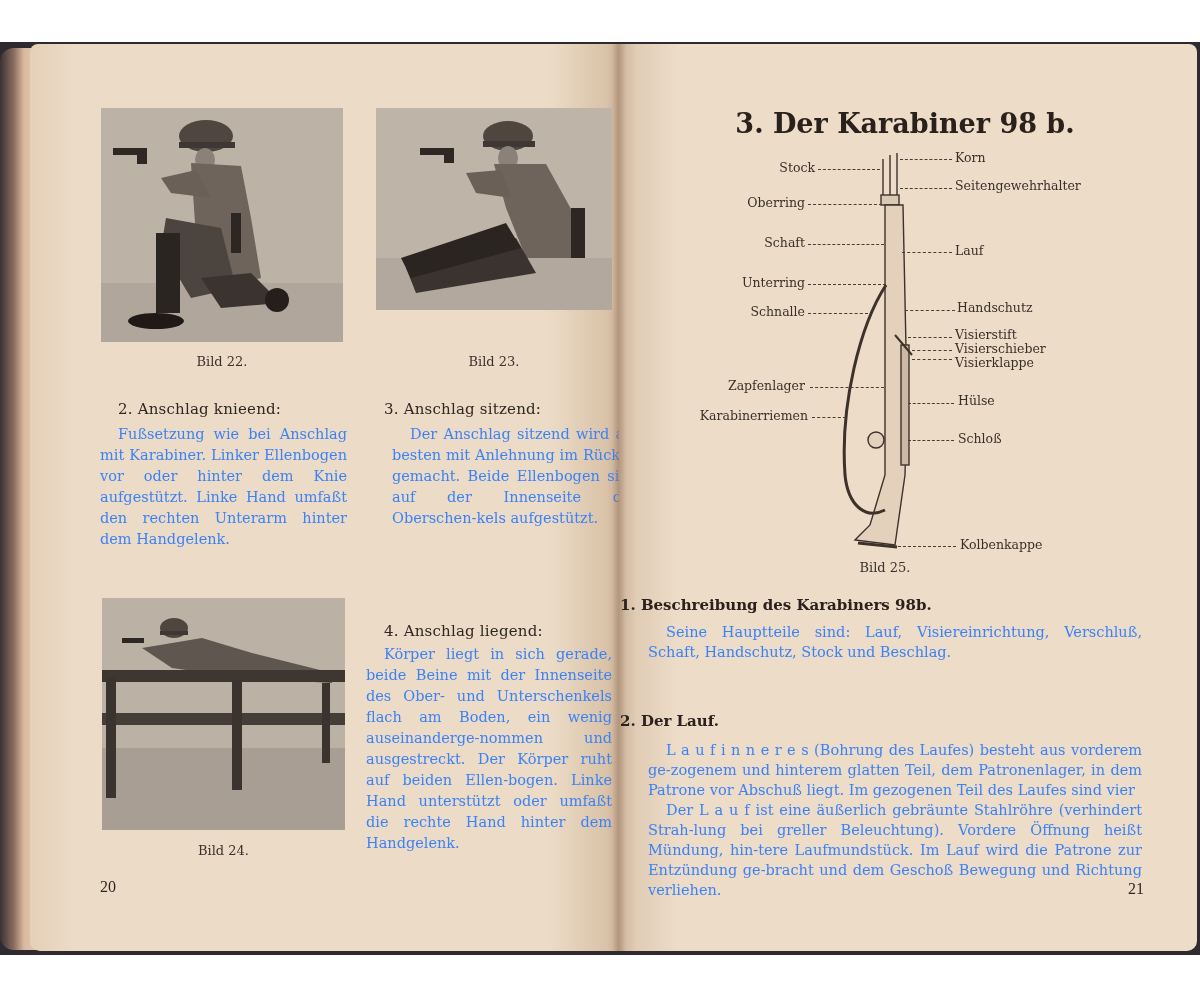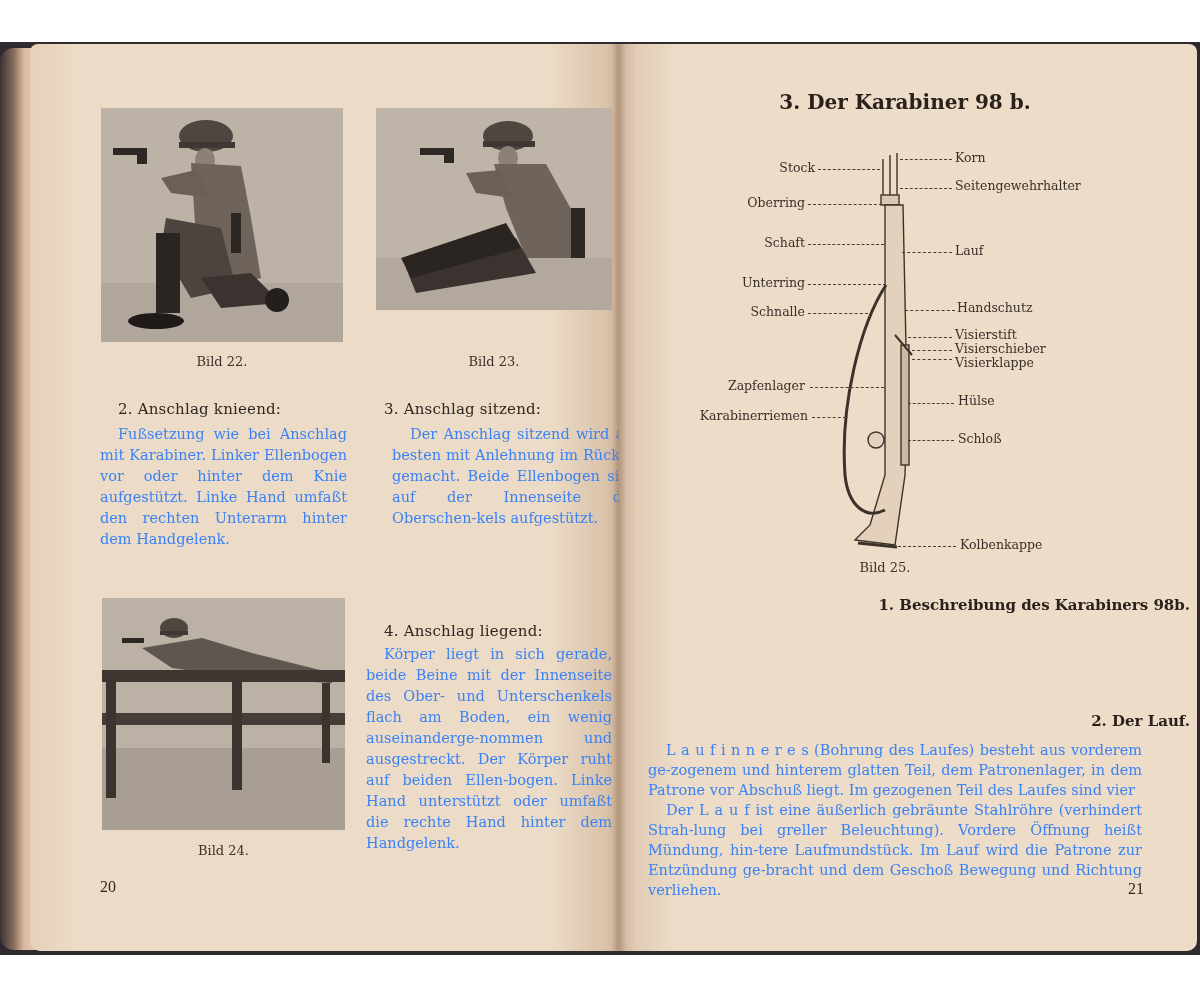--- a/index.html
+++ b/index.html
@@ -44,25 +44,25 @@
     .sec-title {
       position: absolute; font-size: 15px; color: #2f2722; letter-spacing: 0.2px;
     }
     .para {
       position: absolute; font-size: 14.5px; line-height: 21px; text-align: justify; color: #3b82f6;
       hyphens: manual;
     }
     .para p { margin: 0; text-indent: 18px; }
     .pageno { position: absolute; font-size: 16px; color: #2f2722; font-family: "Liberation Serif", serif; }
     .heading-main {
-      position: absolute; left: 620px; width: 570px; top: 90px; text-align: center;
-      font-size: 20px; font-weight: bold; color: #2a211c; font-family: "DejaVu Serif", serif;
+      position: absolute; left: 620px; width: 570px; top: 108px; text-align: center;
+      font-size: 27px; font-weight: bold; color: #2a211c; font-family: "DejaVu Serif", serif;
     }
     .sub-heading {
-      position: absolute; left: 620px; width: 570px; text-align: right;
+      position: absolute; left: 620px; width: 570px; text-align: left;
       font-size: 15px; font-weight: bold; color: #2a211c;
     }
     .diagram { position: absolute; left: 690px; top: 145px; width: 400px; height: 410px; }
     .label {
       position: absolute; font-size: 12.5px; color: #3a302a; white-space: nowrap;
       font-family: "DejaVu Serif", serif;
     }
     .label.r { text-align: left; }
     .label.l { text-align: right; }
     .leader {
@@ -206,20 +206,21 @@
   <div class="label r" style="left:268px; top:286px;">Schloß</div>
   <div class="leader" style="left:218px; width:46px; top:295px;"></div>
   <div class="label r" style="left:270px; top:392px;text-align:center;">Kolbenkappe</div>
   <div class="leader" style="left:208px; width:58px; top:401px;"></div>
 </div>
 
 <div class="caption" style="left:820px; top:560px; width:130px;">Bild 25.</div>
 
 <div class="sub-heading" style="top:596px;">1. Beschreibung des Karabiners 98b.</div>
 <div class="para right-text" style="top:622px;">
+  <p>Seine Hauptteile sind: Lauf, Visiereinrichtung, Verschluß, Schaft, Handschutz, Stock und Beschlag.</p>
 </div>
 
 <div class="sub-heading" style="top:712px;">2. Der Lauf.</div>
 <div class="para right-text" style="top:740px;">
   <p>L a u f i n n e r e s (Bohrung des Laufes) besteht aus vorderem ge-zogenem und hinterem glatten Teil, dem Patronenlager, in dem Patrone vor Abschuß liegt. Im gezogenen Teil des Laufes sind vier</p>
   <p>Der L a u f ist eine äußerlich gebräunte Stahlröhre (verhindert Strah-lung bei greller Beleuchtung). Vordere Öffnung heißt Mündung, hin-tere Laufmundstück. Im Lauf wird die Patrone zur Entzündung ge-bracht und dem Geschoß Bewegung und Richtung verliehen.</p>
 </div>
 
 <div class="pageno" style="left:1128px; top:880px;">21</div>
 

